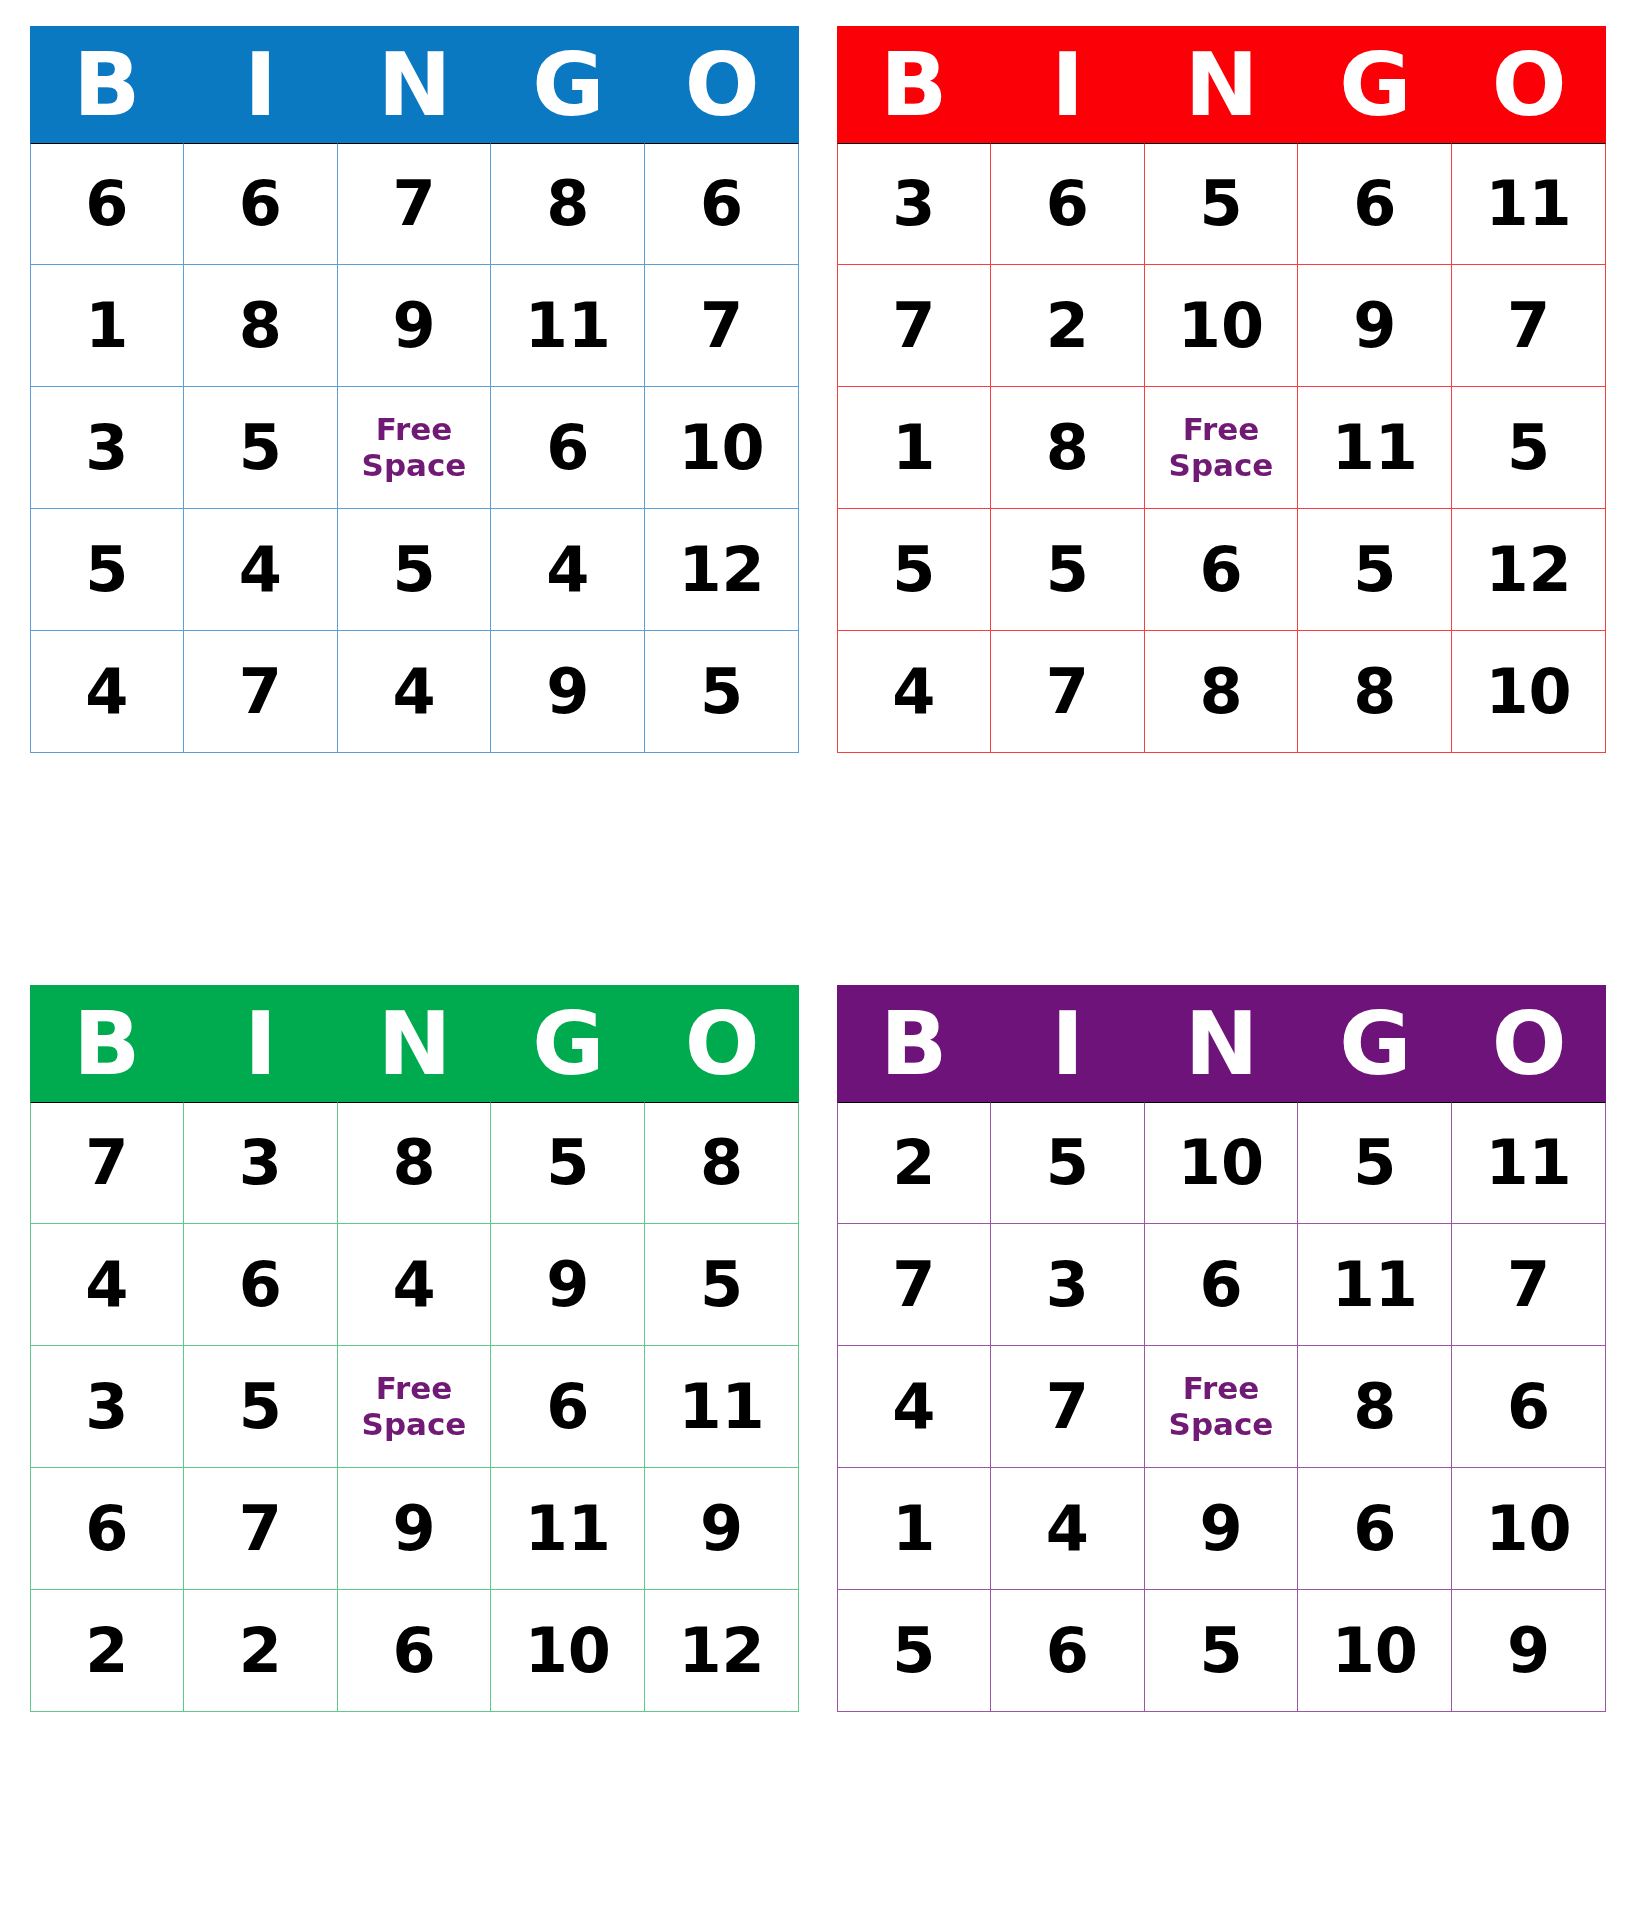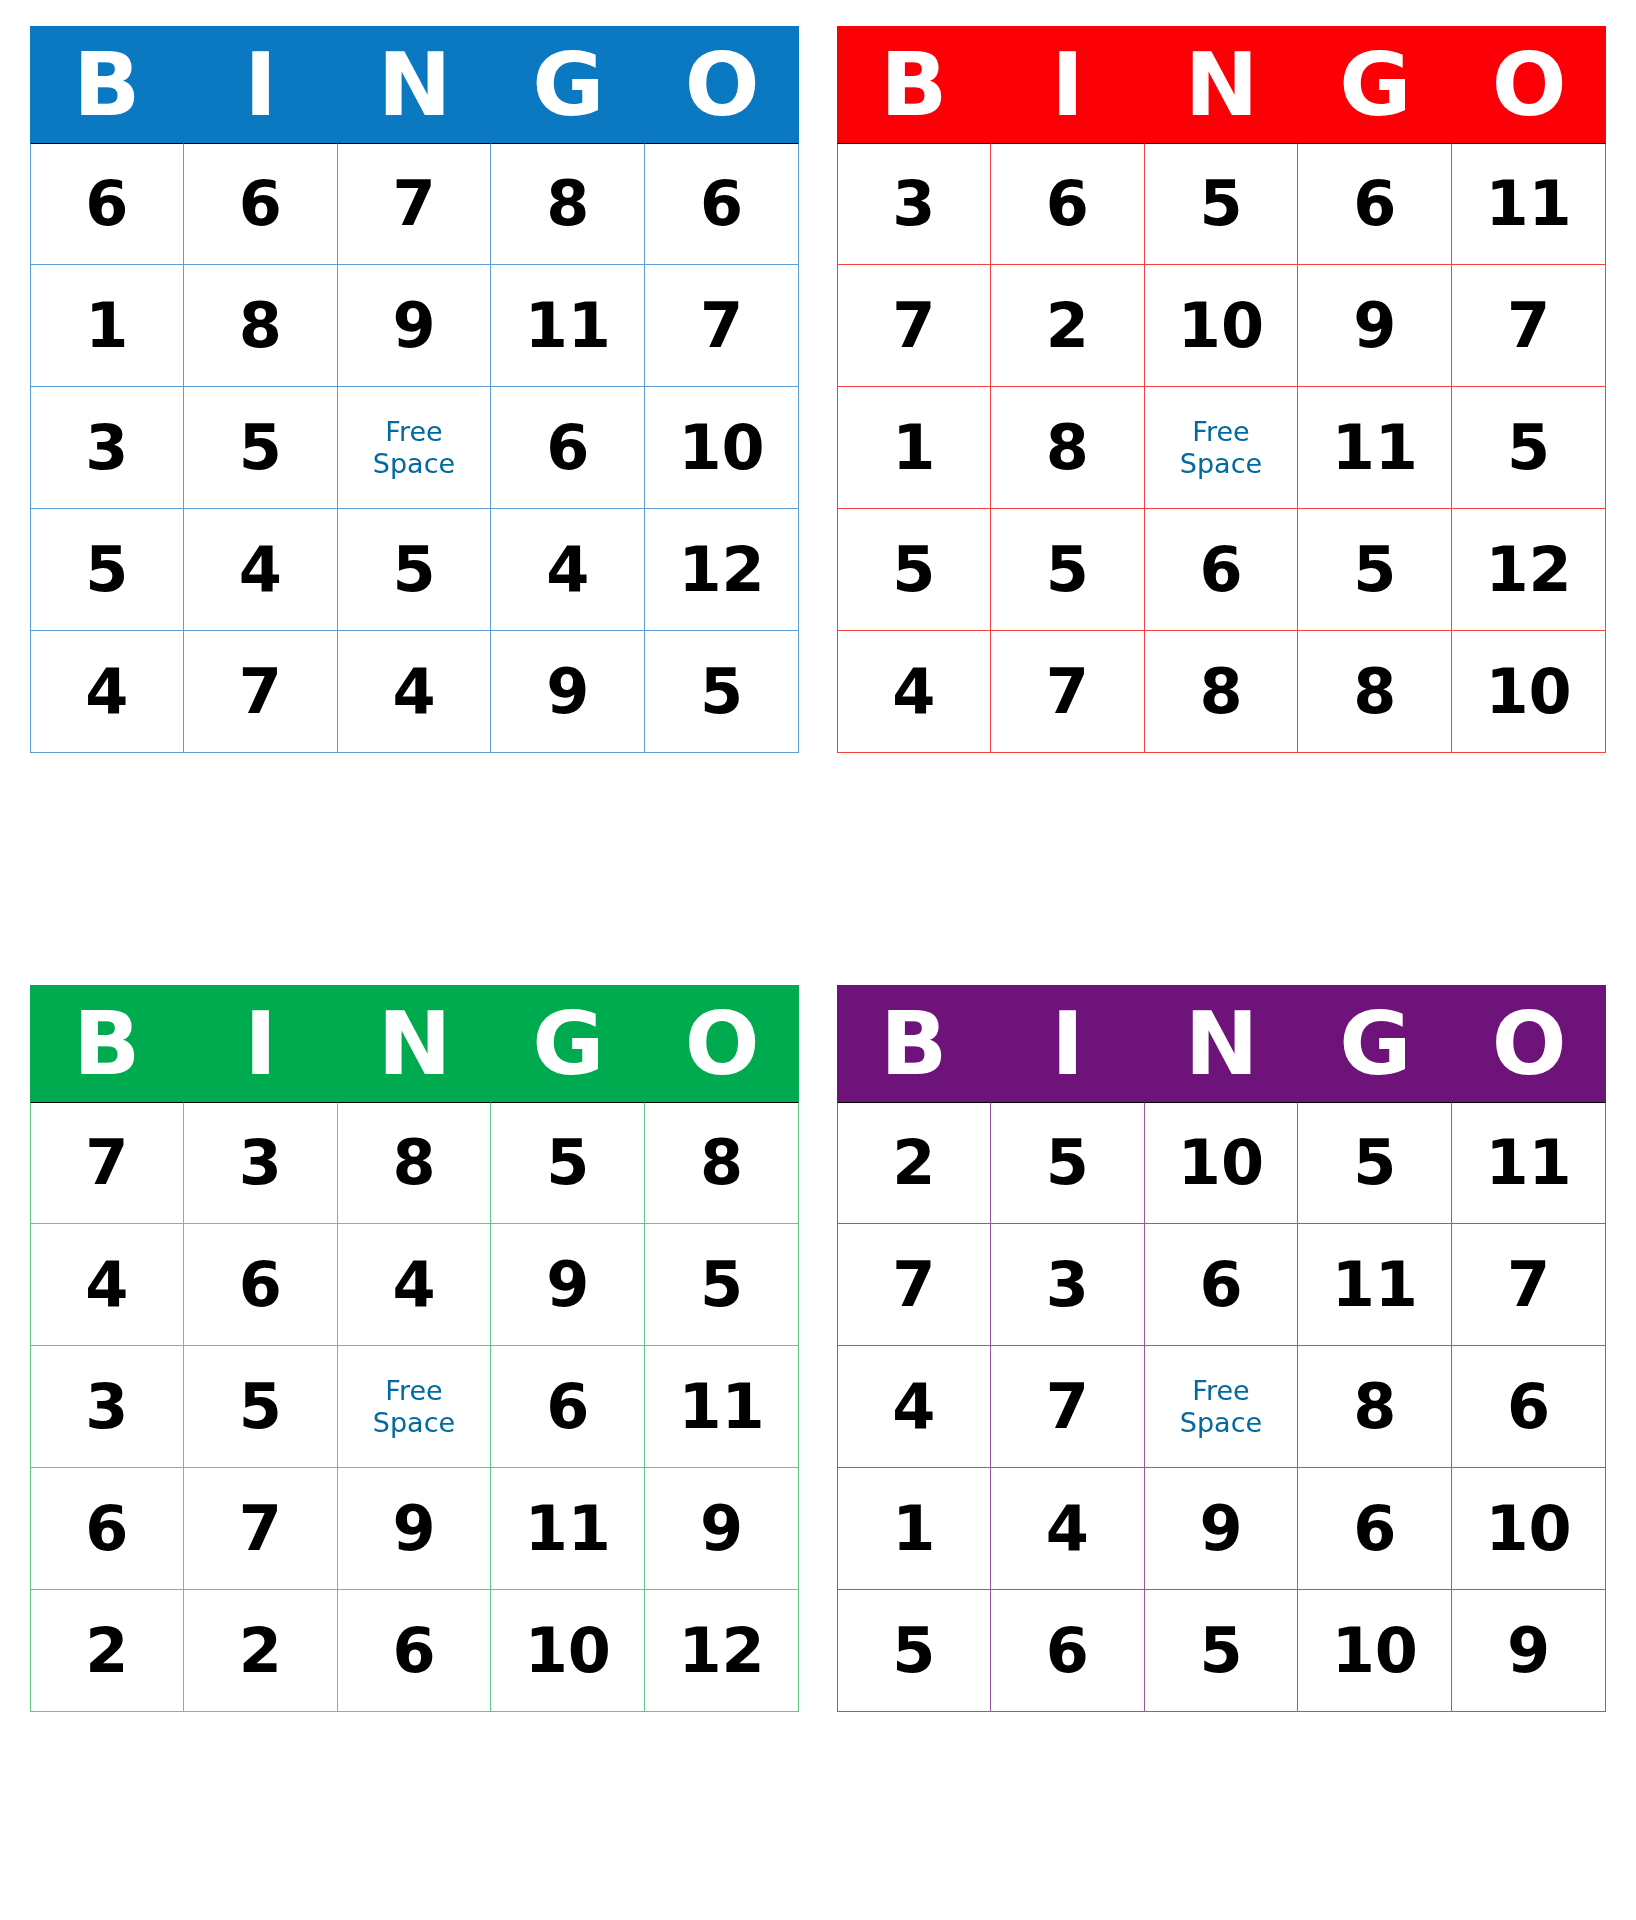--- a/index.html
+++ b/index.html
@@ -62,23 +62,23 @@
   }
   .num {
     font-family: "DejaVu Sans", sans-serif;
     font-weight: 700;
     font-size: 62px;
     color: #000000;
     line-height: 1;
   }
   .free {
     font-family: "DejaVu Sans", sans-serif;
-    font-weight: 400;
-    font-size: 27px;
-    color: #0369a1;
+    font-weight: 700;
+    font-size: 31px;
+    color: #701a75;
     line-height: 1.16;
     white-space: pre-line;
   }
 
   
   .theme-blue .card-header { background: #0b78c2; }
   .theme-blue .cell { border-color: #5b9fd6; }
   .theme-red .card-header { background: #fb0007; }
   .theme-red .cell { border-color: #f5403f; }
   .theme-green .card-header { background: #00aa4f; }

